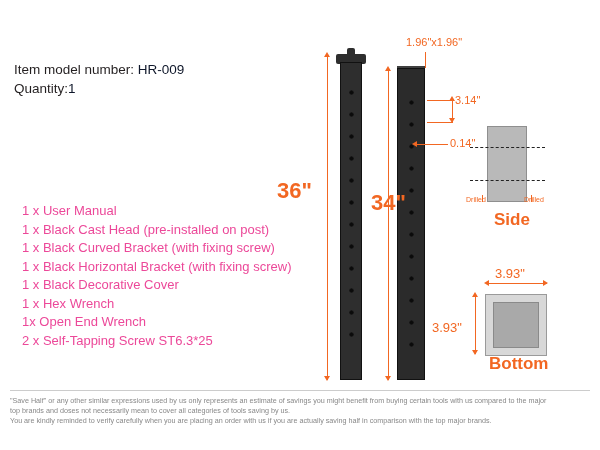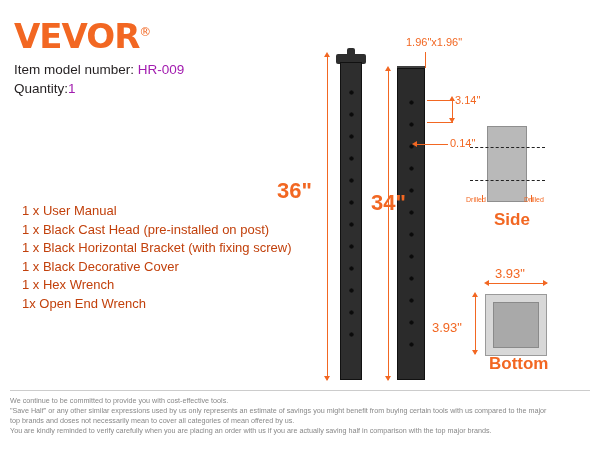--- a/index.html
+++ b/index.html
@@ -45,33 +45,33 @@
     top: 60px;
     width: 330px;
   }
   .spec-line {
     font-size: 13.5px;
     color: #231f20;
     line-height: 19px;
     white-space: nowrap;
   }
   .spec-val {
-    color: #a21caf;
+    color: #0f172a;
   }
 
   
   #parts {
     position: absolute;
     left: 22px;
     top: 202px;
     width: 340px;
   }
   .part-line {
     font-size: 13px;
-    color: #c2410c;
+    color: #ec4899;
     line-height: 18.5px;
     white-space: nowrap;
   }
 
   
   #footer {
     position: absolute;
     left: 10px;
     top: 390px;
     width: 580px;
@@ -234,41 +234,40 @@
     background: #a9a9a9;
     border: 1px solid #8a8a8a;
     box-sizing: border-box;
   }
 </style>
 </head>
 <body>
 
 <div id="page">
 
-  <div id="logo">
-    <span>VEVOR</span><span class="reg">®</span>
-  </div>
 
   <div id="specs">
     <div class="spec-line">
       <span>Item model number:</span>
       <span class="spec-val">HR-009</span>
     </div>
     <div class="spec-line">
       <span>Quantity:</span><span class="spec-val">1</span>
     </div>
   </div>
 
   <div id="parts">
     <div class="part-line">1 x User Manual</div>
     <div class="part-line">1 x Black Cast Head (pre-installed on post)</div>
+    <div class="part-line">1 x Black Curved Bracket (with fixing screw)</div>
     <div class="part-line">1 x Black Horizontal Bracket (with fixing screw)</div>
     <div class="part-line">1 x Black Decorative  Cover</div>
     <div class="part-line">1 x Hex Wrench</div>
     <div class="part-line">1x Open End Wrench</div>
+    <div class="part-line">2 x Self-Tapping Screw ST6.3*25</div>
   </div>
 
   <div id="post-left-knob"></div>
   <div id="post-left-cap"></div>
   <div id="post-left"></div>
   <div class="hole" style="left:349px; top:90px;"></div>
   <div class="hole" style="left:349px; top:112px;"></div>
   <div class="hole" style="left:349px; top:134px;"></div>
   <div class="hole" style="left:349px; top:156px;"></div>
   <div class="hole" style="left:349px; top:178px;"></div>
@@ -337,19 +336,18 @@
   <div id="bottom-inner"></div>
 
   <div class="dimline-v" style="left:475px; top:296px; height:58px;"></div>
   <div class="arrow-up" style="left:472px; top:292px;"></div>
   <div class="arrow-down" style="left:472px; top:350px;"></div>
   <div class="dim-label dim-small" style="left:432px; top:320px; font-size:13px;">3.93"</div>
 
   <div class="bottom-caption" style="left:489px; top:354px;">Bottom</div>
 
   <div id="footer">
-    <div class="foot-line">We continue to be committed to provide you with cost-effective tools.</div>
     <div class="foot-line">"Save Half" or any other similar expressions used by us only represents an estimate of savings you might benefit from buying certain tools with us compared to the major</div>
-    <div class="foot-line">top brands and doses not necessarily mean to cover all categories of mean offered by us.</div>
+    <div class="foot-line">top brands and doses not necessarily mean to cover all categories of tools saving by us.</div>
     <div class="foot-line">You are kindly reminded to verify carefully when you are placing an order with us if you are actually saving half in comparison with the top major brands.</div>
   </div>
 
 </div>
 
 </body></html>

